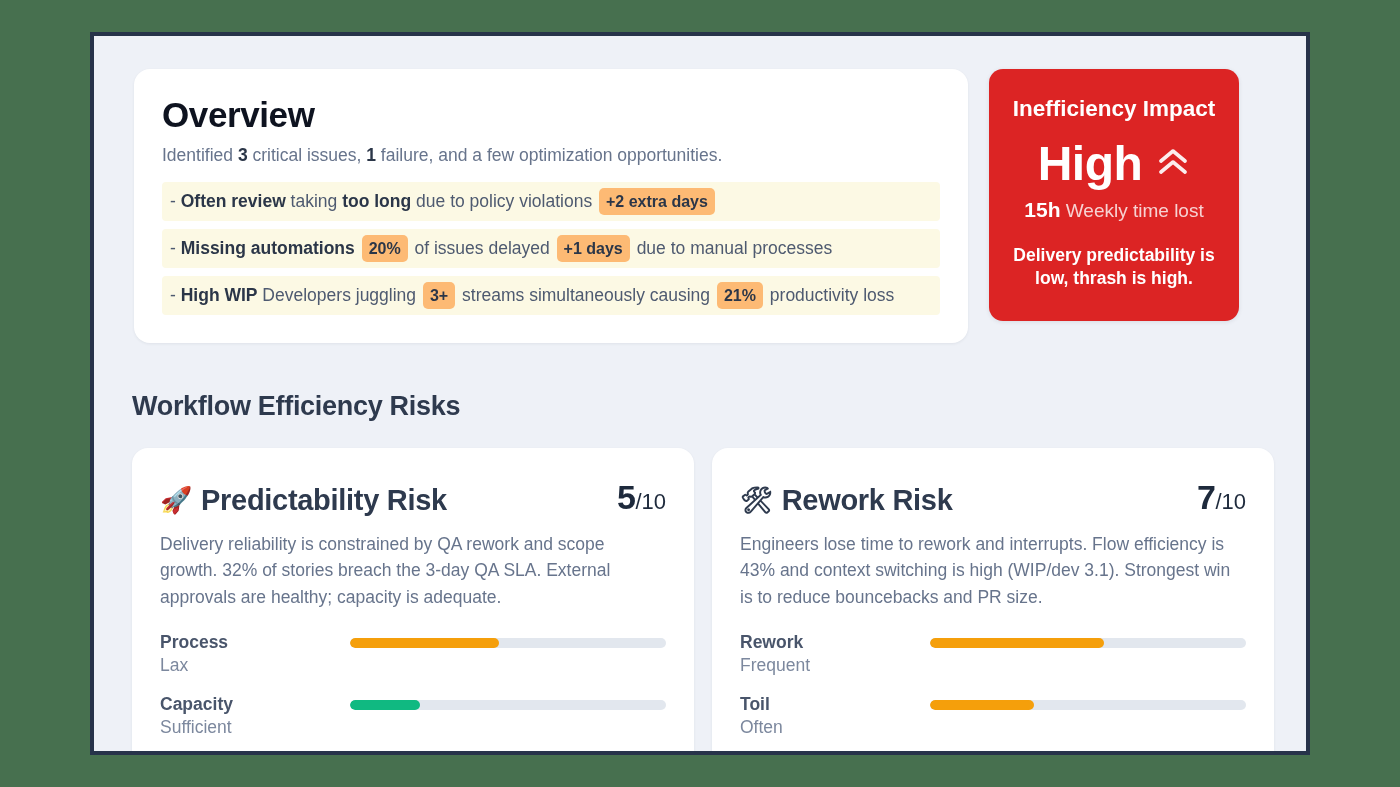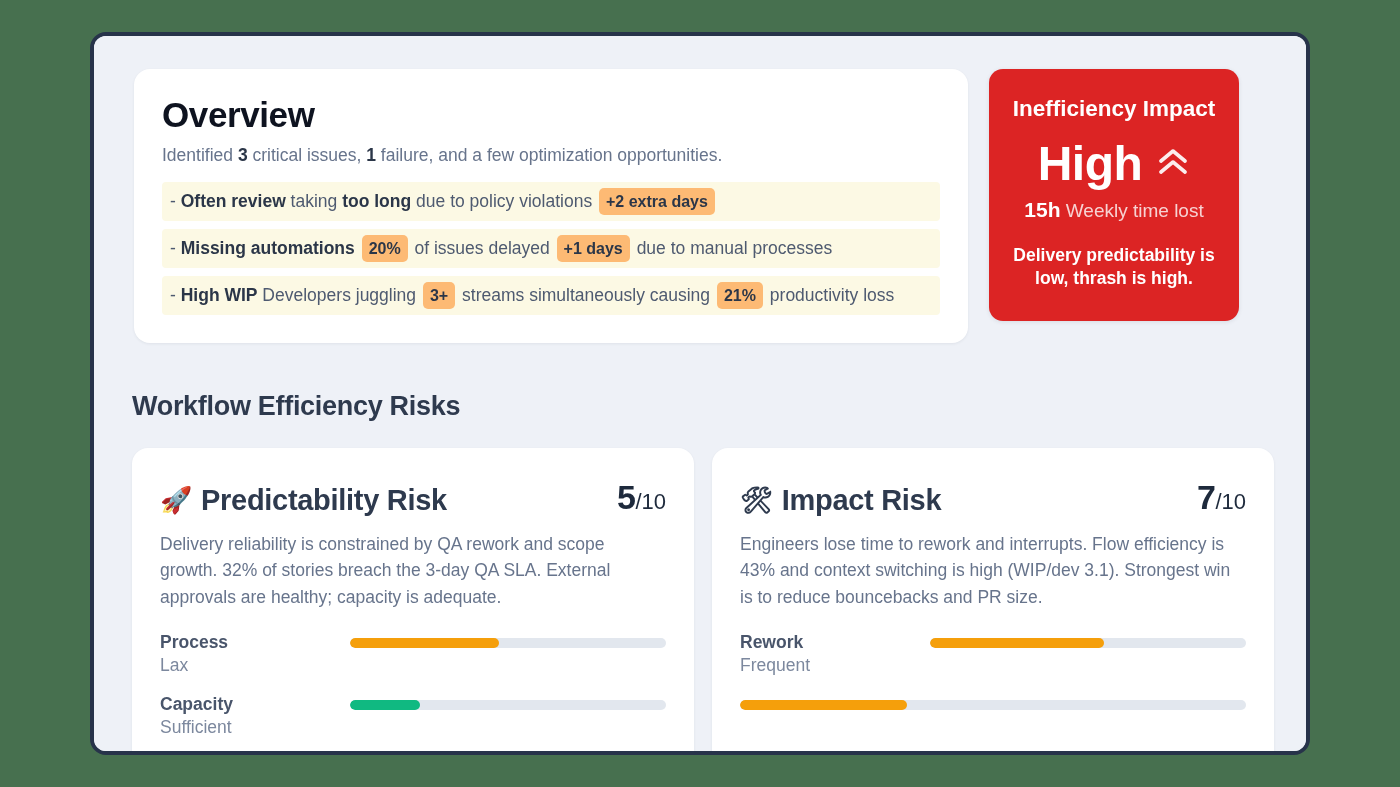--- a/index.html
+++ b/index.html
@@ -15,21 +15,21 @@
   }
 
   
   .frame {
     position: absolute;
     left: 90px;
     top: 32px;
     width: 1220px;
     height: 723px;
     border: 4px solid #27334a;
-    border-radius: 16px;
+    border-radius: 0;
     box-sizing: border-box;
     background: #eef1f7;
     overflow: hidden;
   }
   .viewport {
     position: absolute;
     inset: 0;
     background: #eef1f7;
     overflow: hidden;
   }
@@ -318,40 +318,44 @@
             </div>
           </div>
 
         </div>
       </div>
 
       <div class="risk-card">
         <div class="risk-head">
           <div class="risk-title">
             <span class="risk-emoji">🛠</span>
-            <span>Impact Risk</span>
+            <span>Rework Risk</span>
           </div>
           <div class="risk-score">
             <span class="num">7</span><span>/10</span>
           </div>
         </div>
         <p class="risk-desc">Engineers lose time to rework and interrupts. Flow efficiency is 43% and context switching is high (WIP/dev 3.1). Strongest win is to reduce bouncebacks and PR size.</p>
         <div class="metrics">
 
           <div class="metric">
             <div class="metric-labels">
               <div class="metric-name">Rework</div>
               <div class="metric-value">Frequent</div>
             </div>
             <div class="metric-track">
               <div class="metric-fill" style="width: 55%; background: rgb(245, 159, 11);"></div>
             </div>
           </div>
 
           <div class="metric">
+            <div class="metric-labels">
+              <div class="metric-name">Toil</div>
+              <div class="metric-value">Often</div>
+            </div>
             <div class="metric-track">
               <div class="metric-fill" style="width: 33%; background: rgb(245, 159, 11);"></div>
             </div>
           </div>
 
         </div>
       </div>
 
     </div>
 

